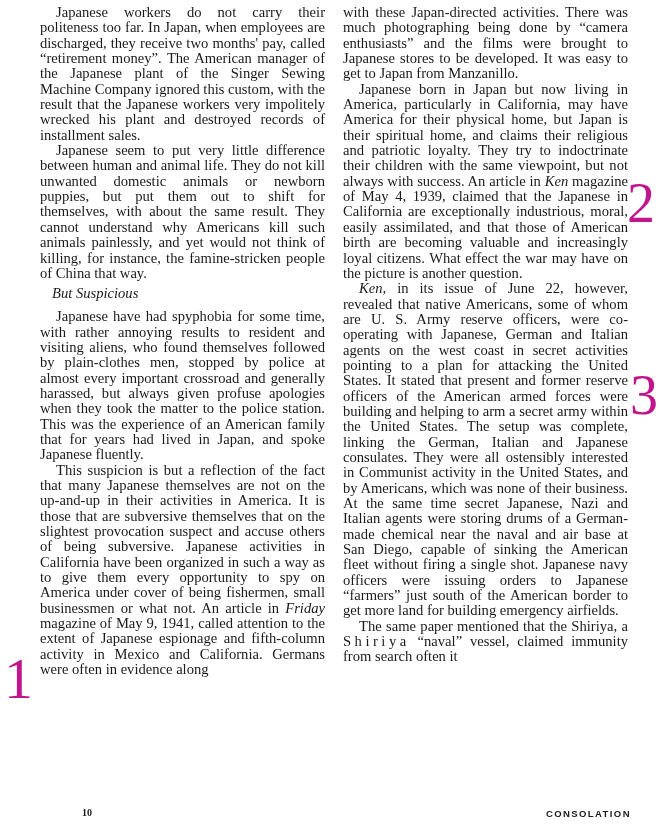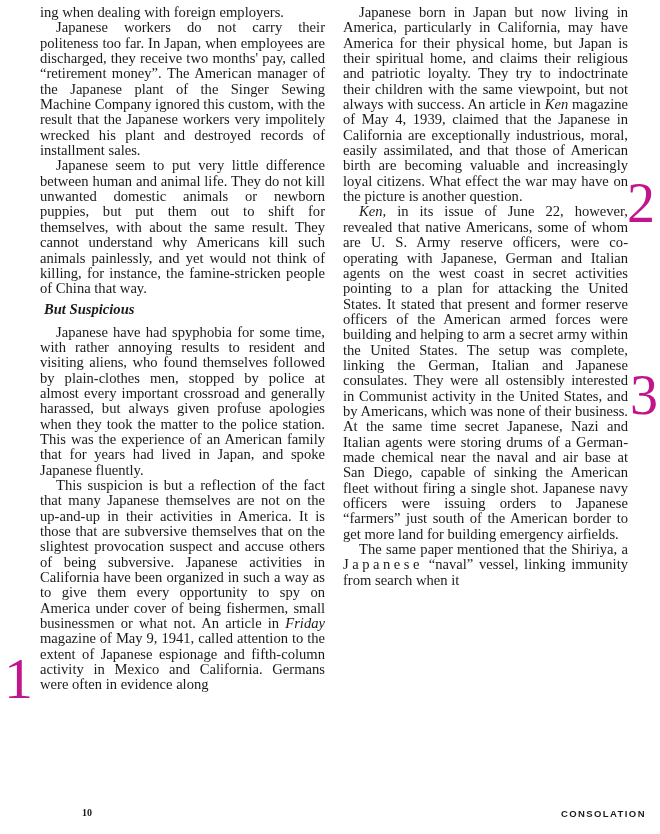--- a/index.html
+++ b/index.html
@@ -5,47 +5,47 @@
   html, body { margin: 0; padding: 0; }
   body {
     width: 660px; height: 834px; background: #ffffff; position: relative; overflow: hidden;
     font-family: "Liberation Serif", "DejaVu Serif", serif; color: #1a1a1a;
   }
   .col { position: absolute; top: 5px; width: 285px; font-size: 14.6px; line-height: 15.35px; text-align: justify; }
   .col-left { left: 40px; }
   .col-right { left: 343px; width: 285px; }
   .col p { margin: 0; text-indent: 16px; }
   .col p.cont { text-indent: 0; }
-  .col h3 { margin: 4px 0 1px 4px; font-size: 14.6px; font-weight: bold; font-style: italic; line-height: 16px; }
+  .col h3 { margin: 4px 0 1px 12px; font-size: 14.6px; font-weight: normal; font-style: italic; line-height: 16px; }
   .col p.after-sub { margin-top: 8px; }
   em { font-style: italic; }
   .spaced { letter-spacing: 3.5px; }
   .mark { position: absolute; color: #c0158c; font-family: "Liberation Serif", serif; font-weight: normal; line-height: 1; }
   .mark-1 { left: 4px; top: 650px; font-size: 58px; }
   .mark-2 { left: 627px; top: 175px; font-size: 56px; }
   .mark-3 { left: 630px; top: 367px; font-size: 56px; }
   .page-num { position: absolute; left: 82px; top: 807px; font-weight: bold; font-size: 10px; font-family: "Liberation Serif", serif; }
-  .footer-title { position: absolute; left: 546px; top: 808px; font-family: "Liberation Sans", "DejaVu Sans", sans-serif; font-weight: bold; font-size: 9.5px; letter-spacing: 1.4px; margin-left: 15px; }
+  .footer-title { position: absolute; left: 546px; top: 808px; font-family: "Liberation Sans", "DejaVu Sans", sans-serif; font-weight: bold; font-size: 9.5px; letter-spacing: 1.4px; }
 </style>
 </head>
 <body>
 
 <div class="col col-left">
-  <p class="cont">ing when dealing with foreign employers.</p>
   <p>Japanese workers do not carry their politeness too far. In Japan, when employees are discharged, they receive two months' pay, called “retirement money”. The American manager of the Japanese plant of the Singer Sewing Machine Company ignored this custom, with the result that the Japanese workers very impolitely wrecked his plant and destroyed records of installment sales.</p>
   <p>Japanese seem to put very little difference between human and animal life. They do not kill unwanted domestic animals or newborn puppies, but put them out to shift for themselves, with about the same result. They cannot understand why Americans kill such animals painlessly, and yet would not think of killing, for instance, the famine-stricken people of China that way.</p>
   <h3>But Suspicious</h3>
   <p class="after-sub">Japanese have had spyphobia for some time, with rather annoying results to resident and visiting aliens, who found themselves followed by plain-clothes men, stopped by police at almost every important crossroad and generally harassed, but always given profuse apologies when they took the matter to the police station. This was the experience of an American family that for years had lived in Japan, and spoke Japanese fluently.</p>
   <p><span>This suspicion is but a reflection of the fact that many Japanese themselves are not on the up-and-up in their activities in America. It is those that are subversive themselves that on the slightest provocation suspect and accuse others of being subversive. Japanese activities in California have been organized in such a way as to give them every opportunity to spy on America under cover of being fishermen, small businessmen or what not. An article in </span><em>Friday</em><span> magazine of May 9, 1941, called attention to the extent of Japanese espionage and fifth-column activity in Mexico and California. Germans were often in evidence along</span></p>
 </div>
 
 <div class="col col-right">
+  <p class="cont">with these Japan-directed activities. There was much photographing being done by “camera enthusiasts” and the films were brought to Japanese stores to be developed. It was easy to get to Japan from Manzanillo.</p>
   <p><span>Japanese born in Japan but now living in America, particularly in California, may have America for their physical home, but Japan is their spiritual home, and claims their religious and patriotic loyalty. They try to indoctrinate their children with the same viewpoint, but not always with success. An article in </span><em>Ken</em><span> magazine of May 4, 1939, claimed that the Japanese in California are exceptionally industrious, moral, easily assimilated, and that those of American birth are becoming valuable and increasingly loyal citizens. What effect the war may have on the picture is another question.</span></p>
   <p><em>Ken,</em><span> in its issue of June 22, however, revealed that native Americans, some of whom are U. S. Army reserve officers, were co-operating with Japanese, German and Italian agents on the west coast in secret activities pointing to a plan for attacking the United States. It stated that present and former reserve officers of the American armed forces were building and helping to arm a secret army within the United States. The setup was complete, linking the German, Italian and Japanese consulates. They were all ostensibly interested in Communist activity in the United States, and by Americans, which was none of their business. At the same time secret Japanese, Nazi and Italian agents were storing drums of a German-made chemical near the naval and air base at San Diego, capable of sinking the American fleet without firing a single shot. Japanese navy officers were issuing orders to Japanese “farmers” just south of the American border to get more land for building emergency airfields.</span></p>
-  <p><span>The same paper mentioned that the Shiriya, a </span><span class="spaced">Japanese</span><span> “naval” vessel, linking immunity from search when it</span></p>
+  <p><span>The same paper mentioned that the Shiriya, a </span><span class="spaced">Shiriya</span><span> “naval” vessel, claimed immunity from search often it</span></p>
 </div>
 
 <div class="mark mark-1">1</div>
 <div class="mark mark-2">2</div>
 <div class="mark mark-3">3</div>
 
 <div class="page-num">10</div>
 <div class="footer-title">CONSOLATION</div>
 
 </body></html>

